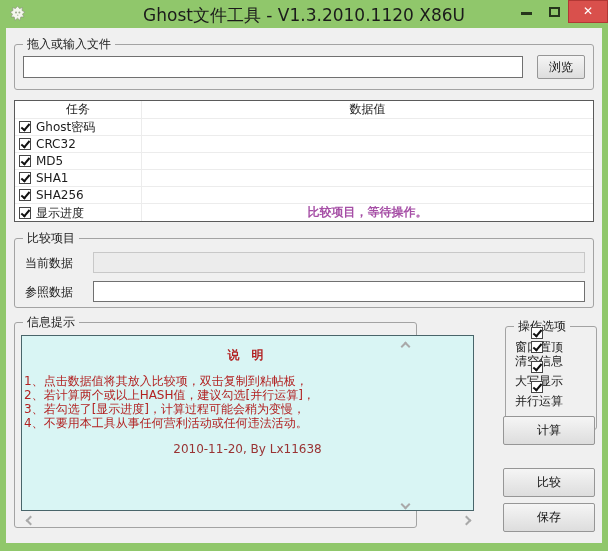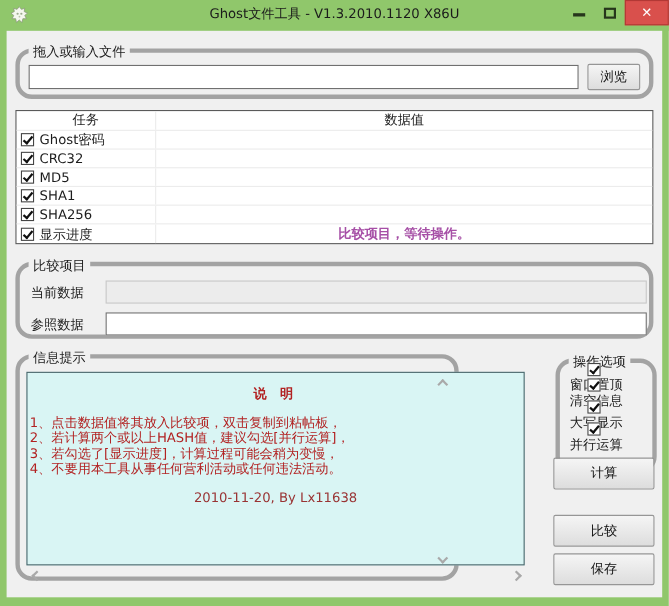--- a/index.html
+++ b/index.html
@@ -17,41 +17,41 @@
     padding: 28px 6px 8px 6px;
   }
   
   .titlebar {
     position: absolute; top: 0; left: 0; right: 0; height: 28px;
     background: #90c76b;
   }
   .app-icon { position: absolute; left: 9px; top: 5px; width: 17px; height: 17px; }
   .title-text {
     position: absolute; left: 0; right: 0; top: 4px;
-    text-align: center; font-size: 12px; color: #1b1b1b;
+    text-align: center; font-size: 17px; color: #1b1b1b;
   }
   .btn-min { position: absolute; right: 76px; top: 12px; width: 11px; height: 3px; background: #26361c; }
   .btn-max {
     position: absolute; right: 48px; top: 7px; width: 11px; height: 10px;
     border: 2px solid #26361c; background: transparent;
   }
   .btn-close {
     position: absolute; right: 0; top: 0; width: 40px; height: 23px;
     background: #d9504c; border: 1px solid #b23835;
     color: #fff; text-align: center; line-height: 21px; font-size: 12px;
     cursor: default;
   }
   
   .client {
     position: relative; width: 596px; height: 515px;
     background: #f0f0f0;
   }
   .groupbox {
     position: absolute;
-    border: 4px solid #a3a3a3; border-radius: 15px;
+    border: 1px solid #a3a3a3; border-radius: 3px;
   }
   .groupbox > .glabel {
     position: absolute; top: -9px; left: 8px;
     background: #f0f0f0; padding: 0 4px; color: #1c1c1c;
     white-space: nowrap;
   }
   
   .file-group { left: 8px; top: 16px; width: 580px; height: 46px; }
   .file-input {
     position: absolute; left: 8px; top: 11px; width: 500px; height: 22px;

